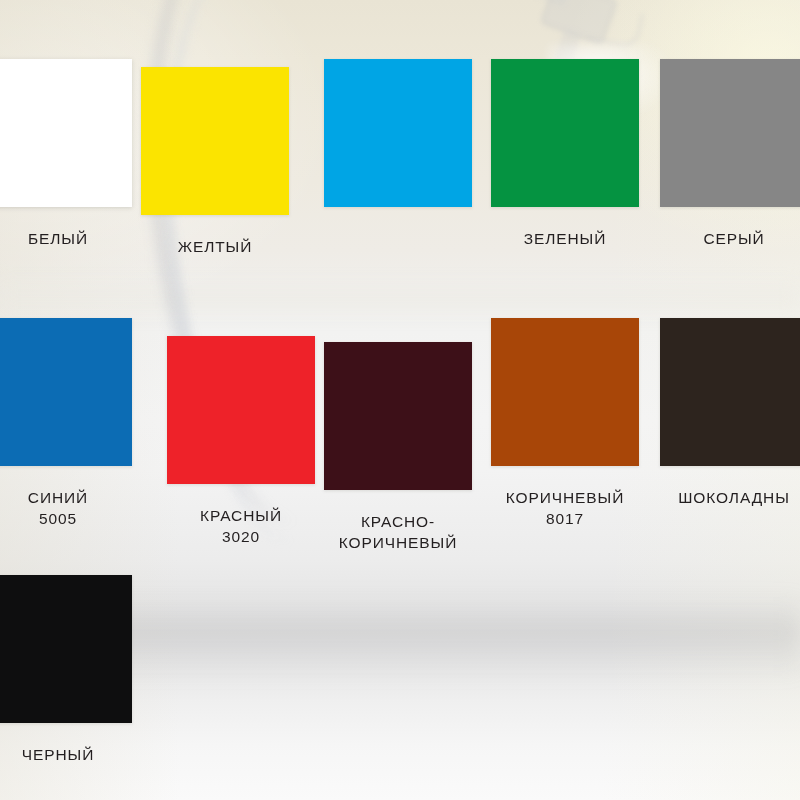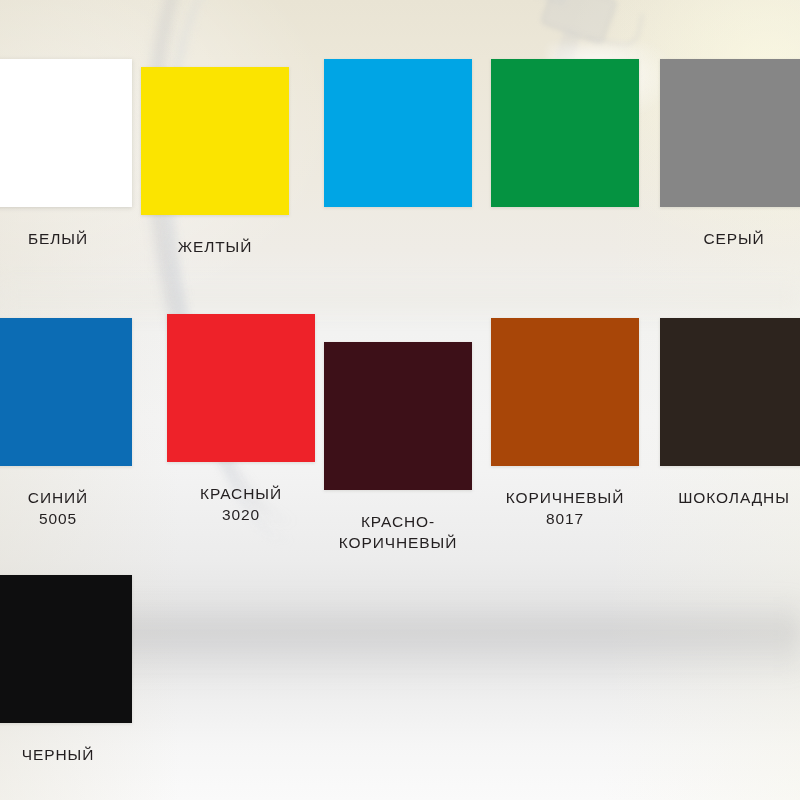--- a/index.html
+++ b/index.html
@@ -223,31 +223,32 @@
       </div>
       <div class="swatch-cell" style="left: 141px; top: 59px; margin-top: 8px;">
         <div class="swatch-chip" title="ЖЕЛТЫЙ" style="background: rgb(251, 228, 0);"></div>
         <div class="swatch-label">ЖЕЛТЫЙ</div>
       </div>
       <div class="swatch-cell" style="left: 324px; top: 59px;">
         <div class="swatch-chip" title="ГОЛУБОЙ" style="background: rgb(0, 165, 229);"></div>
       </div>
       <div class="swatch-cell" style="left: 491px; top: 59px;">
         <div class="swatch-chip" title="ЗЕЛЕНЫЙ" style="background: rgb(5, 147, 65);"></div>
+        <div class="swatch-label">ЗЕЛЕНЫЙ</div>
       </div>
       <div class="swatch-cell" style="left: 660px; top: 59px;">
         <div class="swatch-chip" title="СЕРЫЙ" style="background: rgb(134, 134, 134);"></div>
         <div class="swatch-label">СЕРЫЙ</div>
       </div>
       <div class="swatch-cell" style="left: -16px; top: 318px;">
         <div class="swatch-chip" title="СИНИЙ" style="background: rgb(12, 108, 180);"></div>
         <div class="swatch-label">СИНИЙ
 5005</div>
       </div>
-      <div class="swatch-cell" style="left: 155px; top: 314px; padding-left: 12px;">
+      <div class="swatch-cell" style="left: 155px; top: 336px; padding-left: 12px;">
         <div class="swatch-chip" title="КРАСНЫЙ" style="background: rgb(238, 34, 41);"></div>
         <div class="swatch-label">КРАСНЫЙ
 3020</div>
       </div>
       <div class="swatch-cell" style="left: 324px; top: 318px; margin-top: 24px;">
         <div class="swatch-chip" title="КРАСНО-КОРИЧНЕВЫЙ" style="background: rgb(61, 16, 24);"></div>
         <div class="swatch-label">КРАСНО-
 КОРИЧНЕВЫЙ</div>
       </div>
       <div class="swatch-cell" style="left: 491px; top: 318px;">

